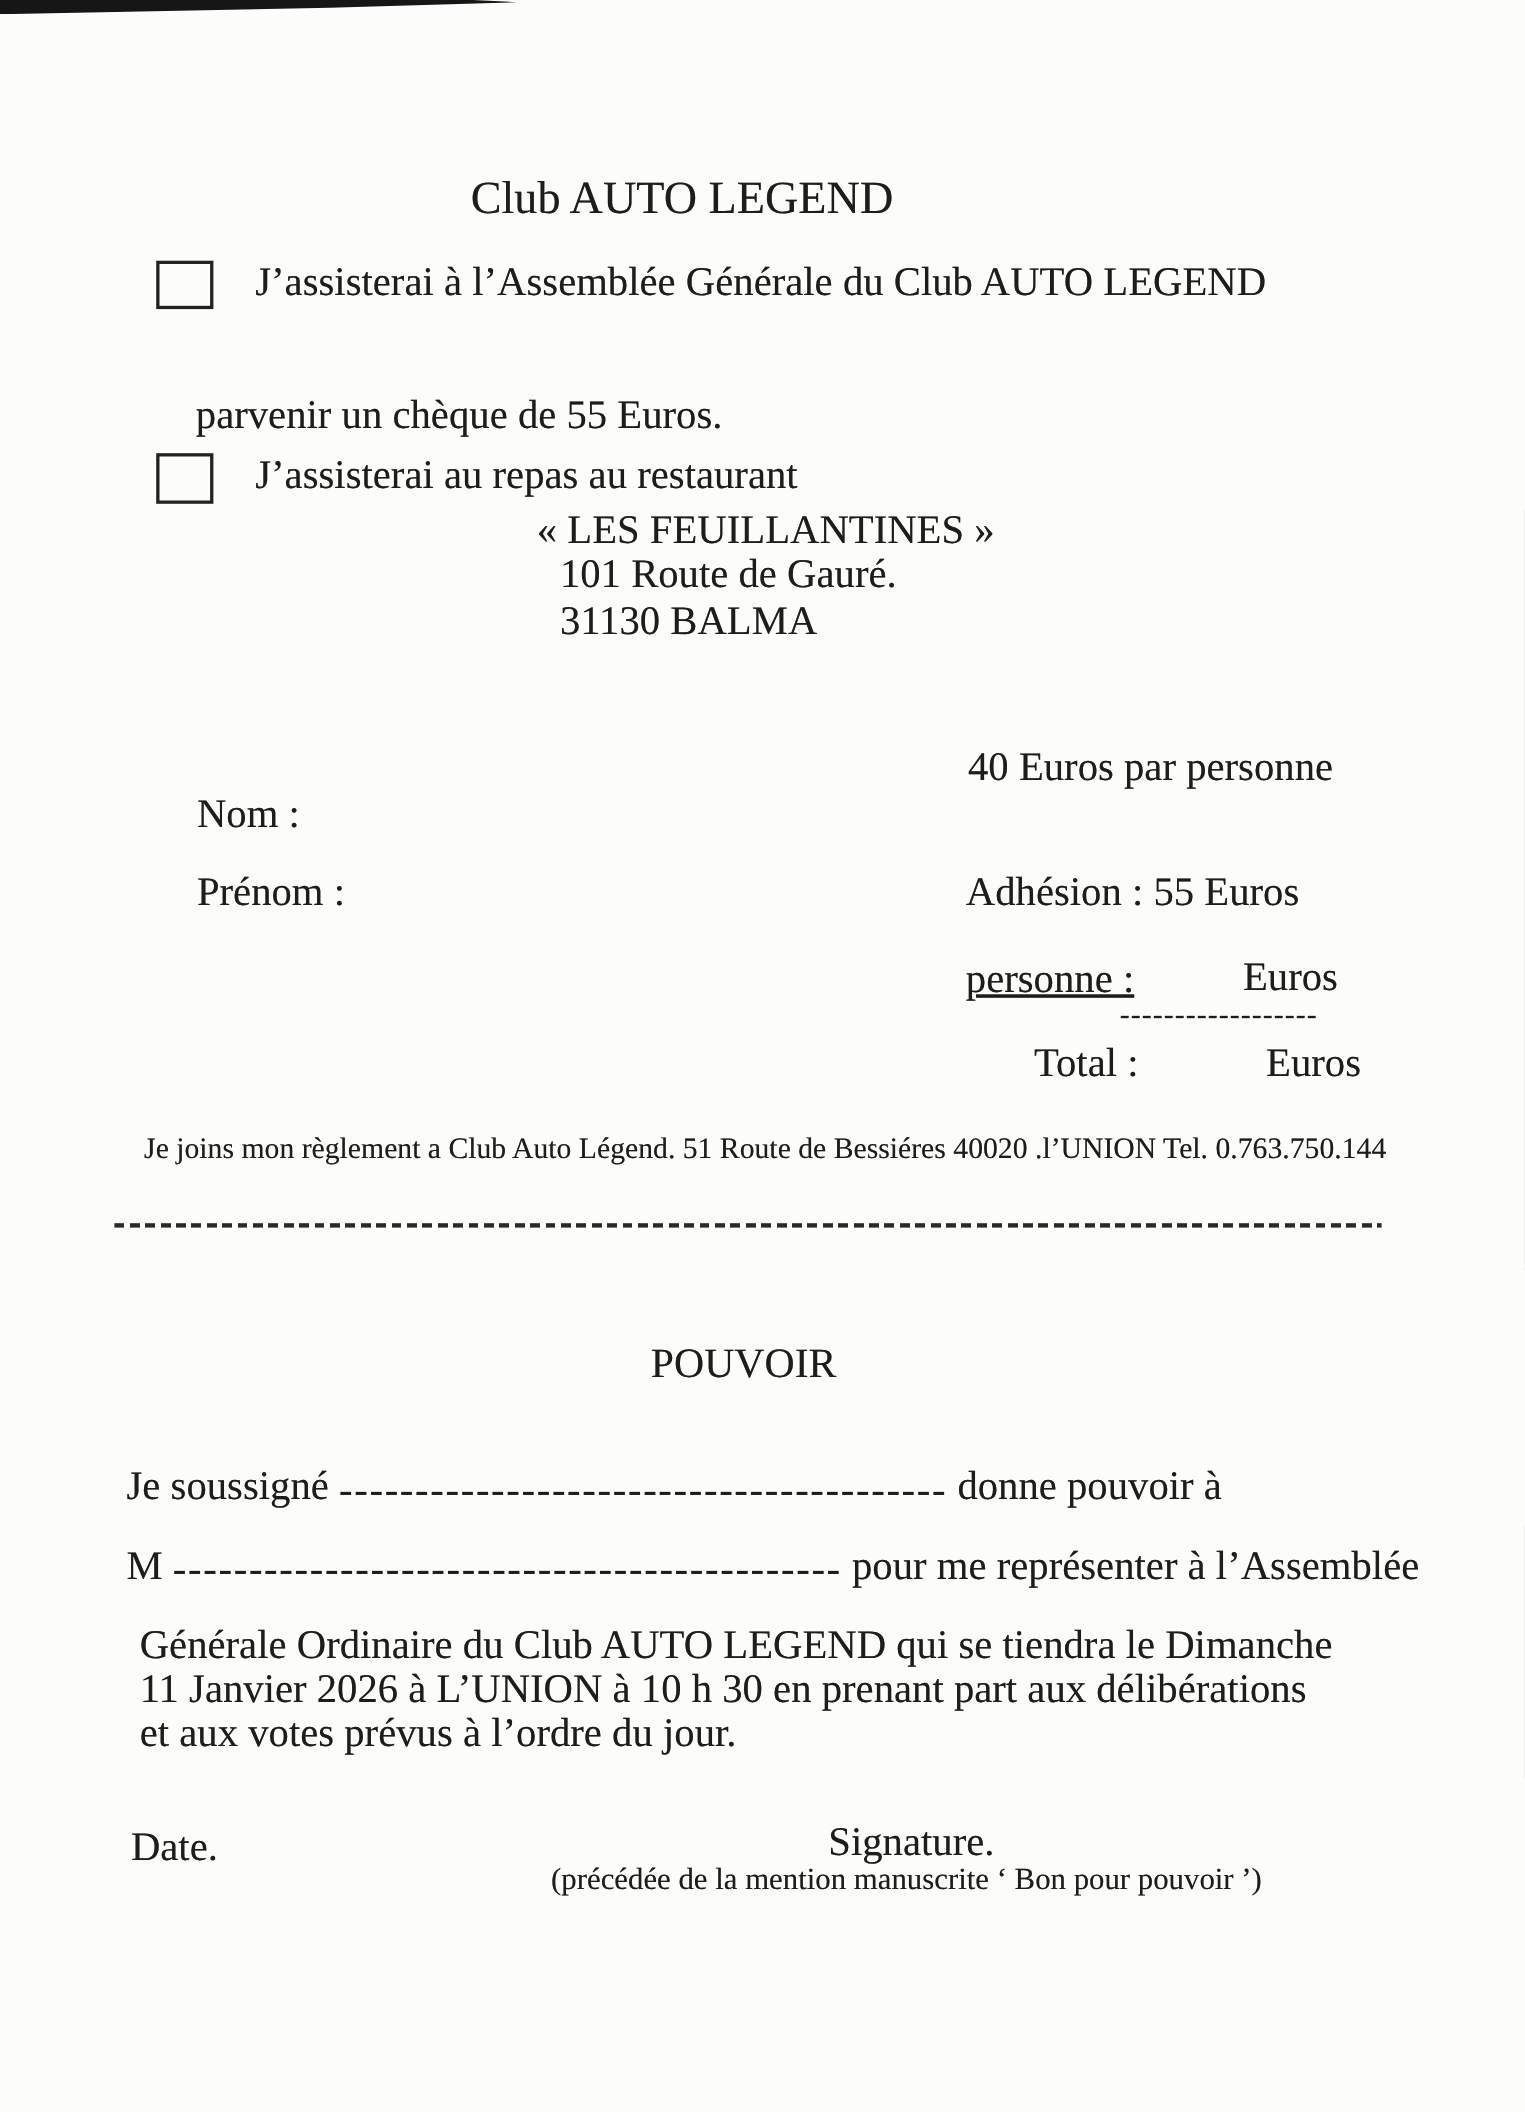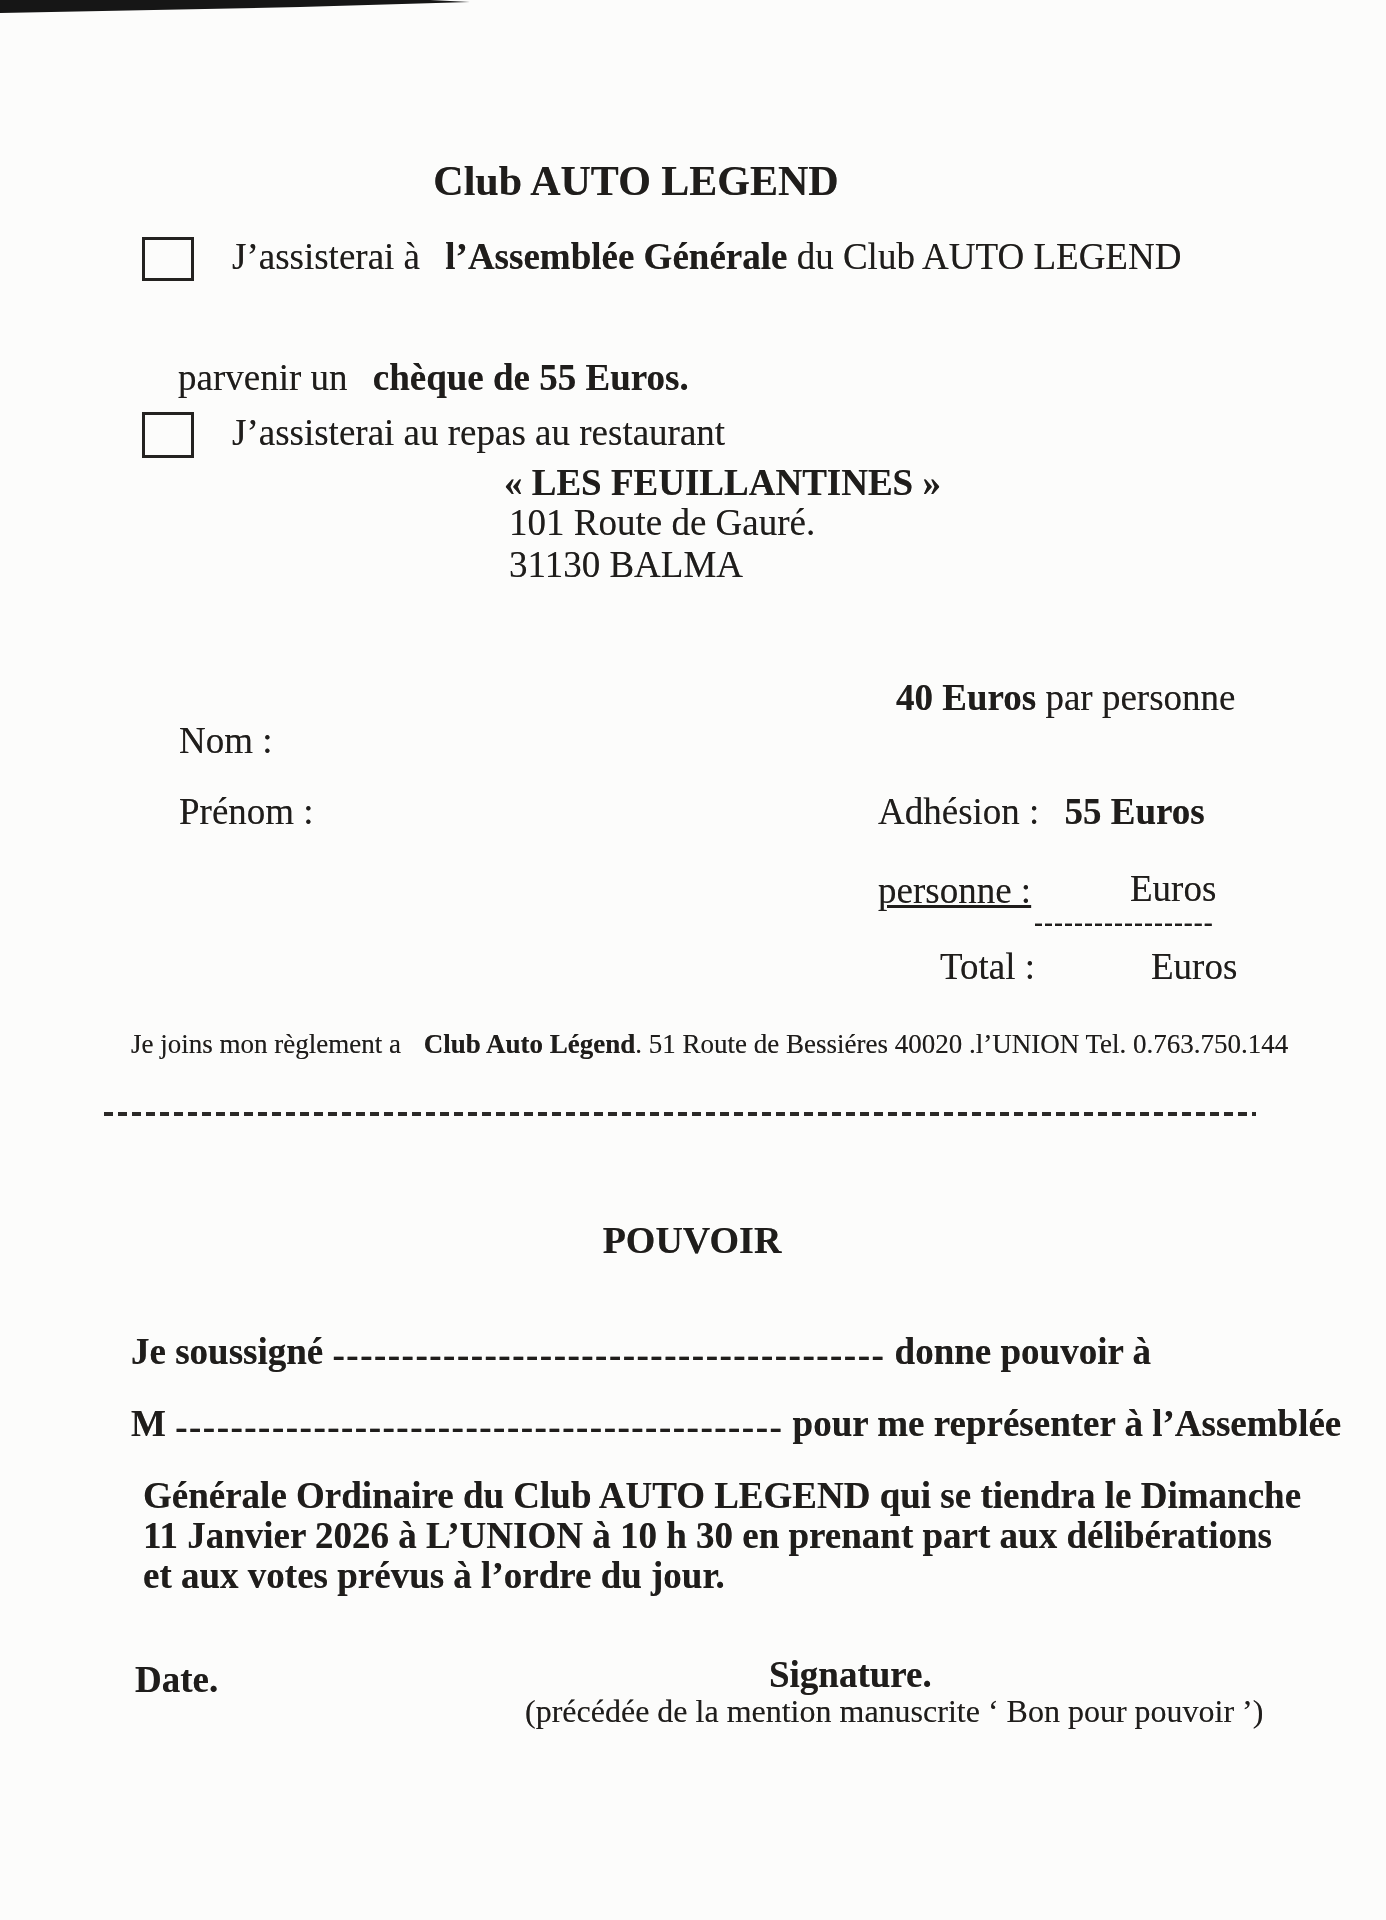--- a/index.html
+++ b/index.html
@@ -7,25 +7,25 @@
   .sheet{
     position:relative;
     width:1386px;height:1920px;
     margin:0 auto;
     background:#fcfcfb;
     overflow:hidden;
     font-family:"Liberation Serif","DejaVu Serif",serif;
     color:#1f1d1b;
   }
   .abs{position:absolute;line-height:1.08;white-space:nowrap;}
-  .b{font-weight:bold;margin-left:16px;}
+  .b{font-weight:normal;}
   .sz-body{font-size:37px;}
   .sz-title{font-size:42px;}
   .sz-small{font-size:27px;}
-  .sz-note{font-size:32px;margin-left:24px;}
+  .sz-note{font-size:28px;}
   .sz-head{font-size:38px;}
   .scan-wedge{
     position:absolute;top:0;left:0;width:470px;height:13px;background:#161616;
     clip-path:polygon(0 0,430px 0,470px 2px,300px 7px,0 13px);
   }
   .checkbox{
     position:absolute;width:46px;height:38px;
     border:3px solid #242220;background:transparent;
   }
   .dashed-rule{

